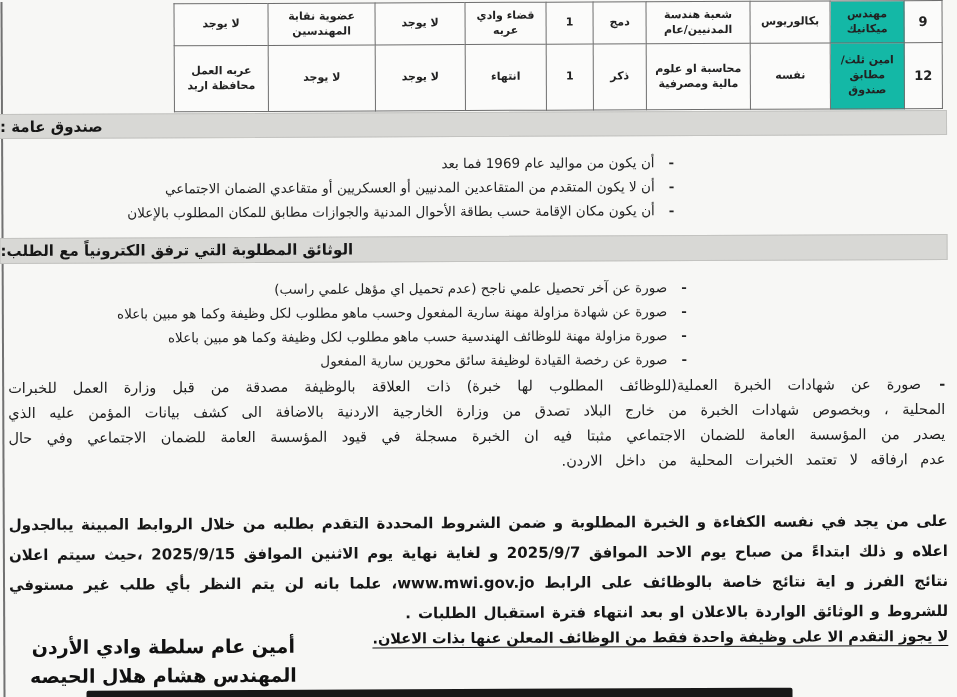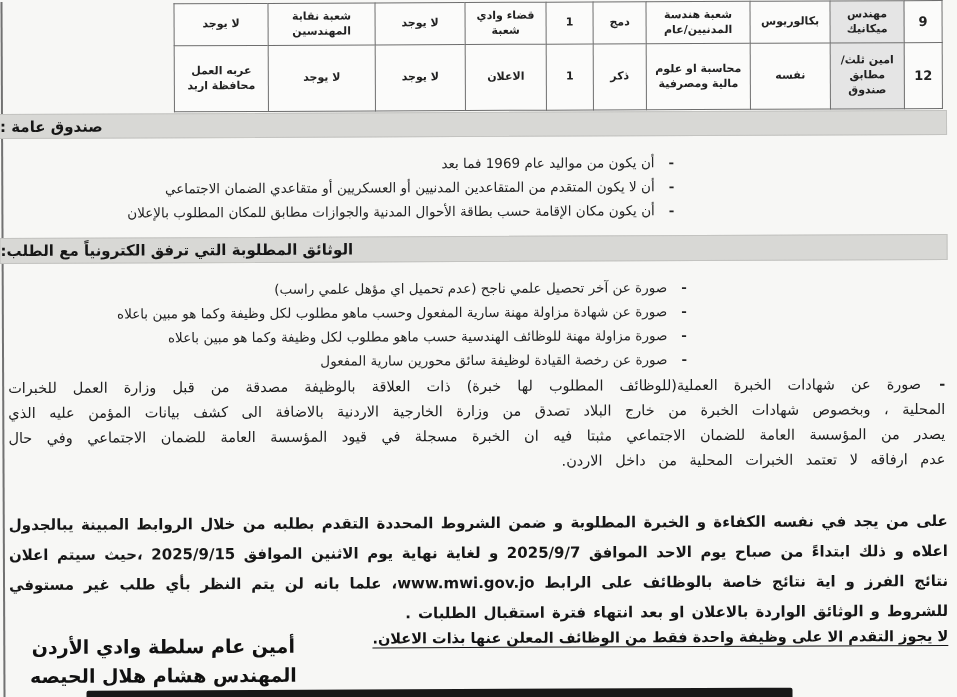--- a/index.html
+++ b/index.html
@@ -30,21 +30,21 @@
     font-size: 11px; font-weight: bold;
     color: #222;
   }
   table.jobs td {
     border: 1px solid #6e6e6e;
     text-align: center; vertical-align: middle;
     padding: 2px 3px; line-height: 1.35;
     background: #fbfbfa;
     word-wrap: break-word;
   }
-  table.jobs td.shade { background: #e5e5e5; }
+  table.jobs td.shade { background: #14b8a6; }
   table.jobs td.num { font-size: 13px; }
   table.jobs tr.r1 { height: 42px; }
   table.jobs tr.r2 { height: 66px; }
 
   
   .band {
     position: absolute; left: 0; width: 948px;
     background: #d8d8d5;
     border: 1px solid #c3c3c0;
     display: flex; align-items: center; justify-content: flex-end;
@@ -130,33 +130,33 @@
       <col style="width:94px">
     </colgroup>
     <tbody>
         <tr class="r1">
       <td class="num">9</td>
       <td class="shade">مهندس ميكانيك</td>
       <td>بكالوريوس</td>
       <td>شعبة هندسة المدنيين/عام</td>
       <td>دمج</td>
       <td>1</td>
-      <td>قضاء وادي شعبة</td>
-      <td>لا يوجد</td>
-      <td>شعبة نقابة المهندسين</td>
+      <td>قضاء وادي عربه</td>
+      <td>لا يوجد</td>
+      <td>عضوية نقابة المهندسين</td>
       <td>لا يوجد</td>
     </tr>
     <tr class="r2">
       <td class="num">12</td>
       <td class="shade">امين ثلث/مطابق صندوق</td>
       <td>نفسه</td>
       <td>محاسبة او علوم مالية ومصرفية</td>
       <td>ذكر</td>
       <td>1</td>
-      <td>الاعلان</td>
+      <td>انتهاء</td>
       <td>لا يوجد</td>
       <td>لا يوجد</td>
       <td>عربه العمل محافظة اربد</td>
     </tr>
   </tbody>
     </table>
 
   <div class="band" id="band-general">
     <span>صندوق عامة :</span>
   </div>

